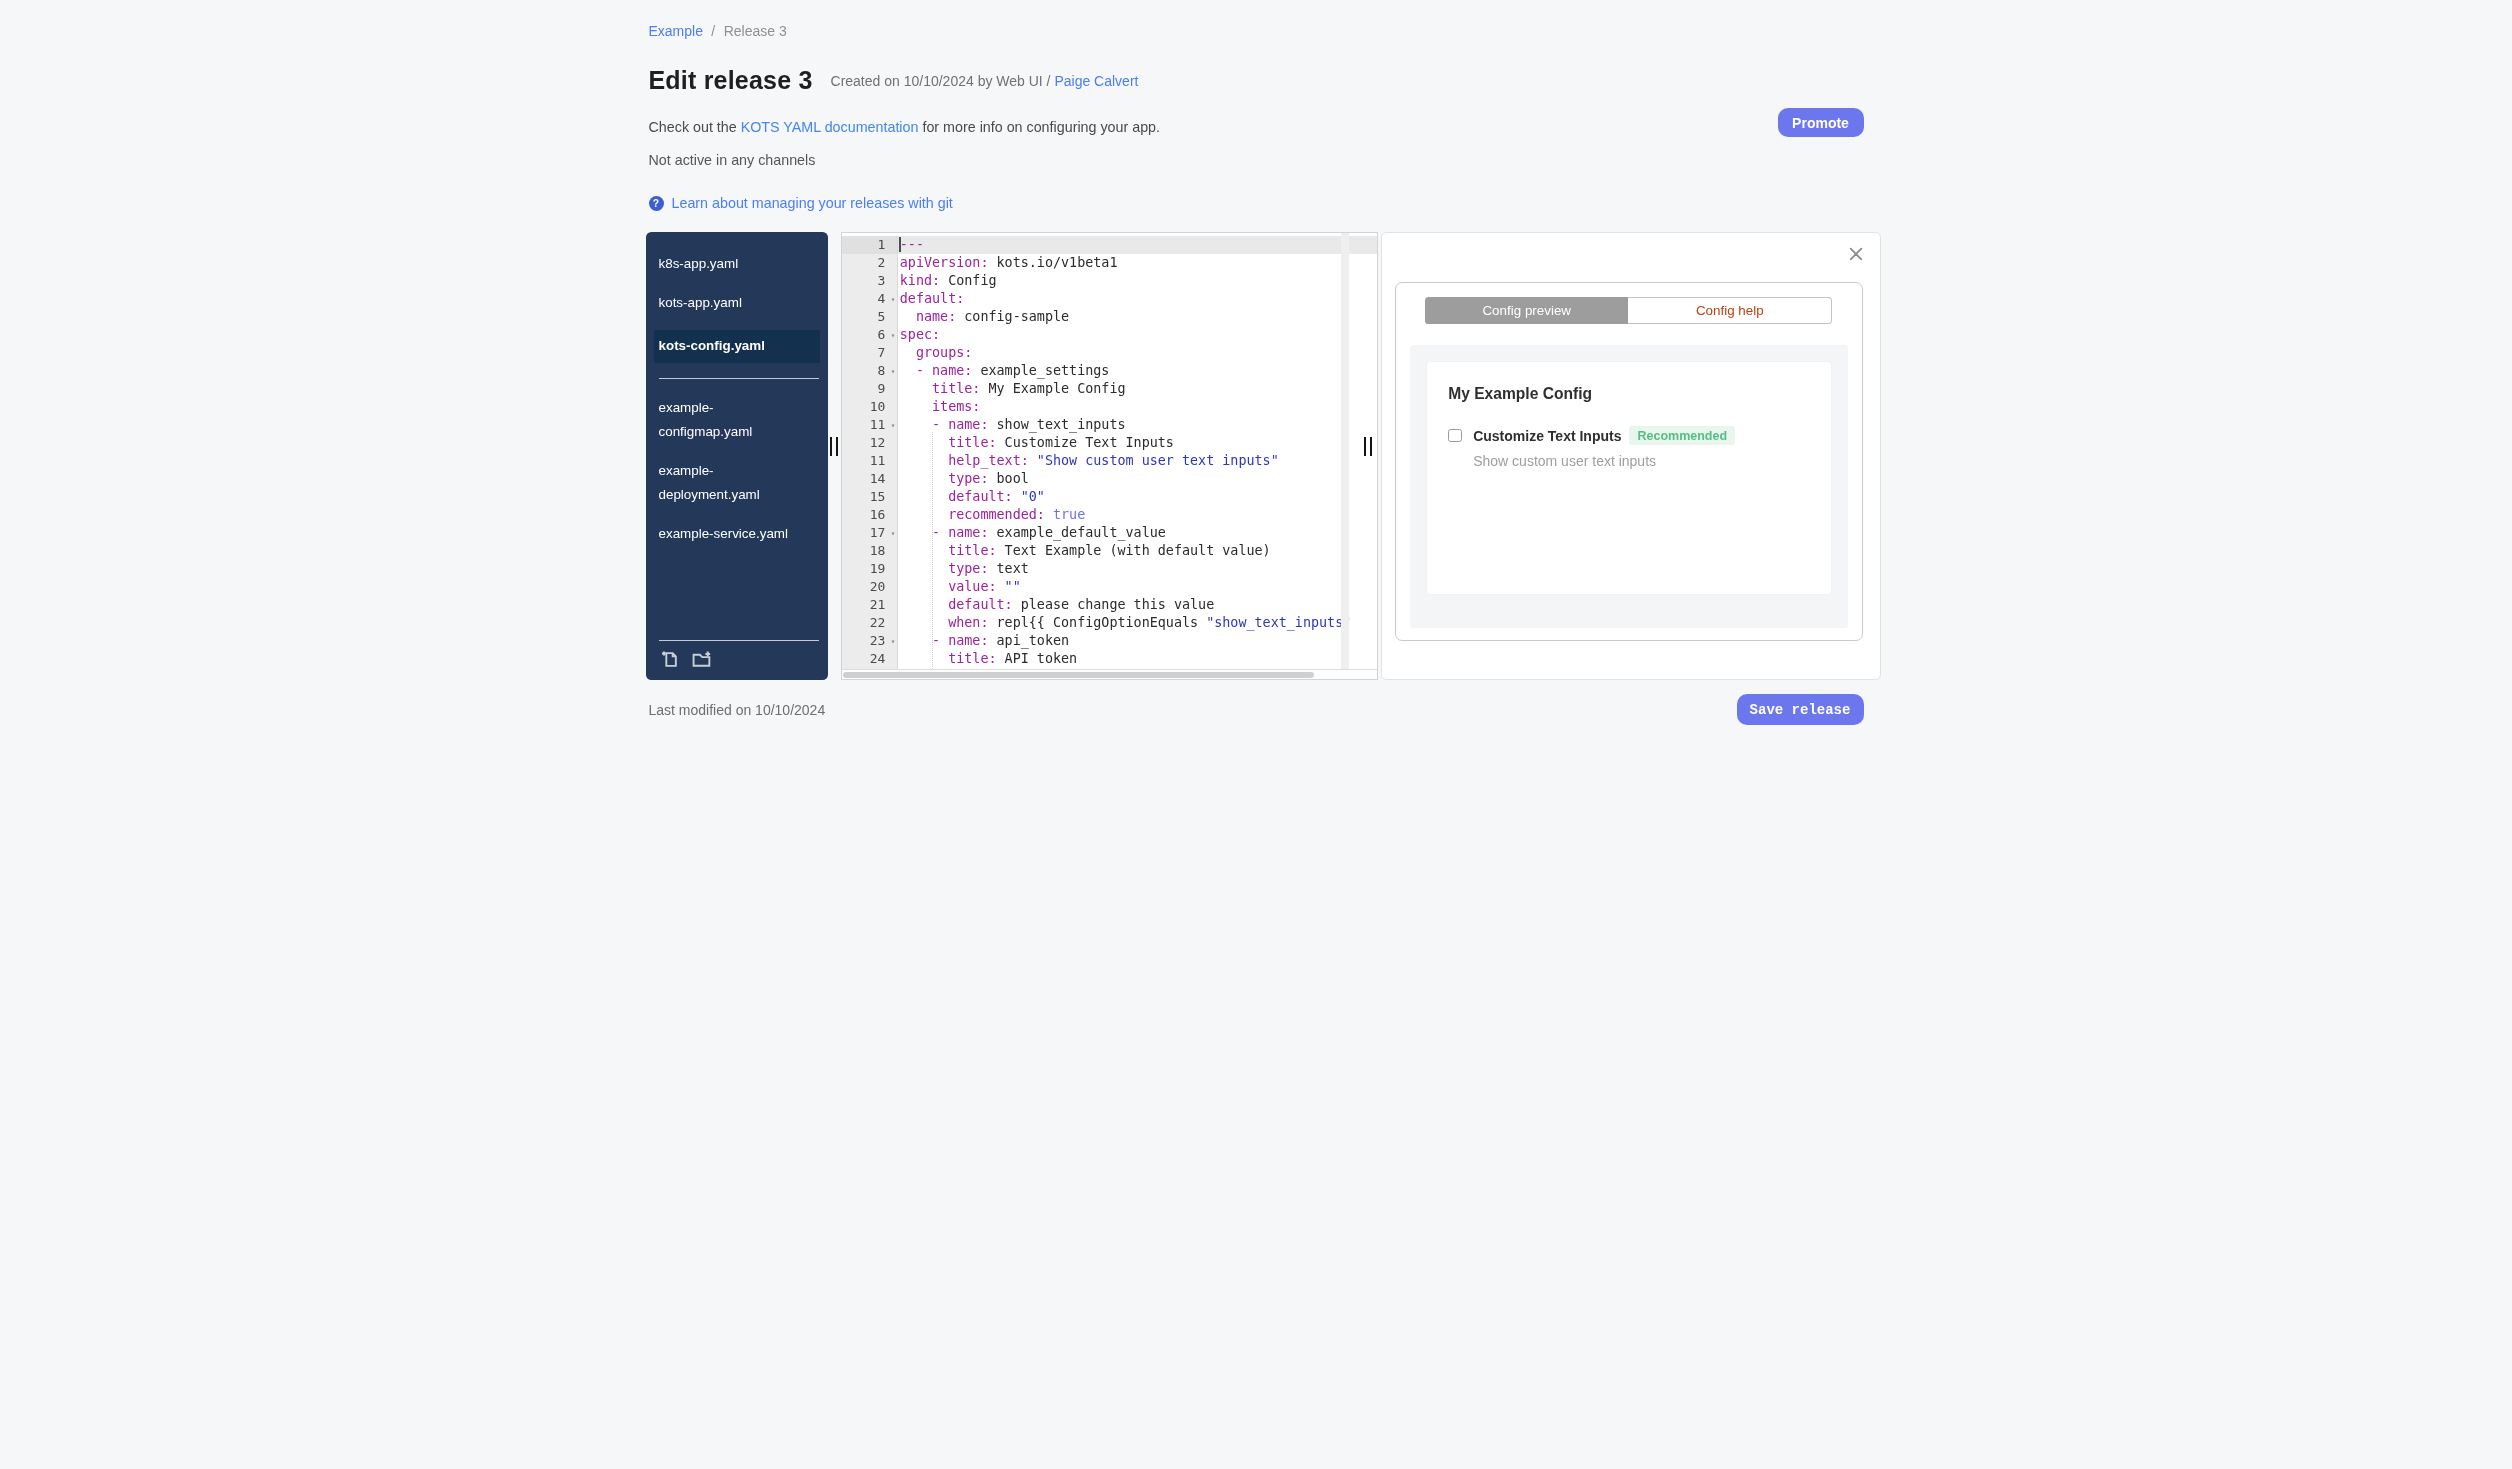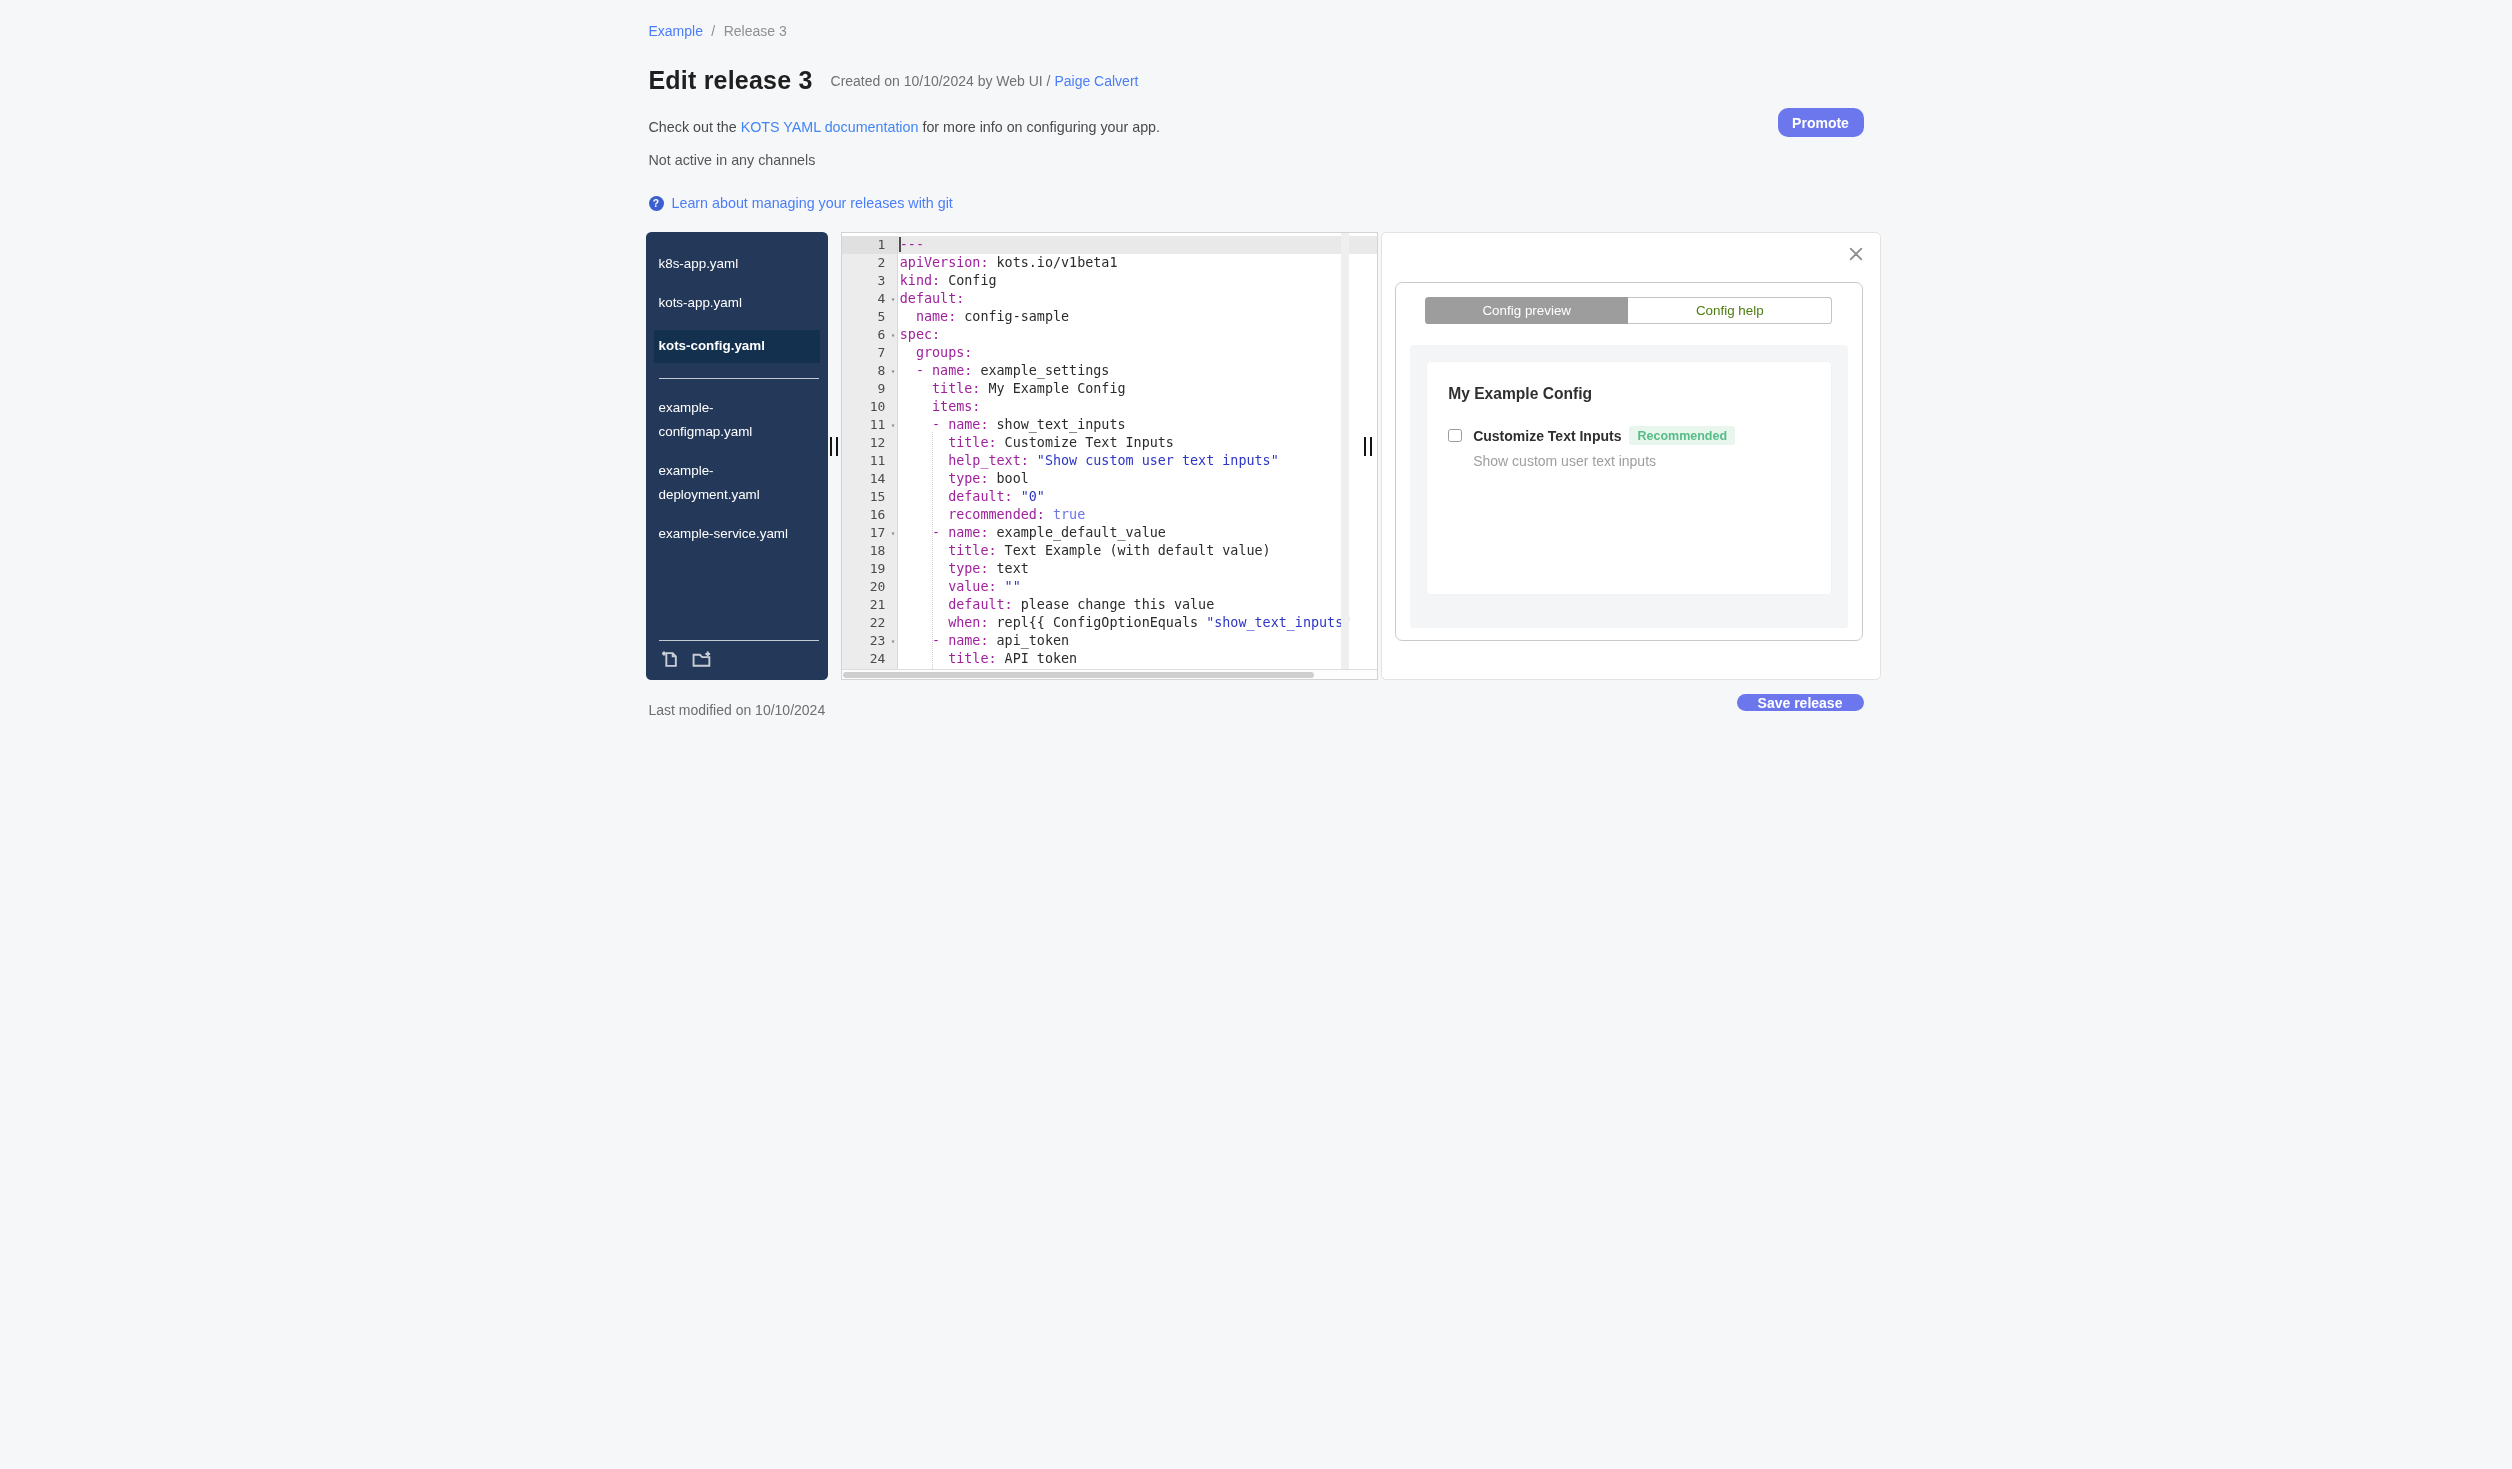--- a/index.html
+++ b/index.html
@@ -26,21 +26,21 @@
   .doc-line{position:absolute;left:20.5px;top:119px;font-size:14.3px;color:#4a4a4a;}
   .doc-line a{color:#4285f4;text-decoration:none;cursor:pointer;}
   .channel-status{position:absolute;left:20.5px;top:152px;font-size:14.3px;color:#565656;}
   .git-link{position:absolute;left:20.5px;top:195px;display:flex;align-items:center;gap:8px;font-size:14.3px;}
   .git-link .q{display:inline-flex;align-items:center;justify-content:center;width:15px;height:15px;border-radius:50%;
     background:var(--qicon);color:#fff;font-size:10.3px;font-weight:700;}
   .git-link a{color:var(--link);text-decoration:none;cursor:pointer;}
   .btn{display:inline-block;background:var(--accent);color:#fff;border:none;border-radius:10px;
     font-family:"Liberation Sans",sans-serif;font-weight:700;font-size:14px;cursor:pointer;}
   .promote-btn{position:absolute;top:108px;right:20.5px;width:86px;height:29px;}
-  .save-btn{position:absolute;top:694px;right:20.5px;width:127px;height:17px;}
+  .save-btn{position:absolute;top:694px;right:20.5px;width:127px;height:31px;font-family:Liberation Mono, monospace;}
 
   
   .main-row{position:absolute;left:18px;top:232px;width:1236px;height:448px;}
 
   
   .sidebar{position:absolute;left:0;top:0;width:182px;height:448px;background:var(--sidebar-bg);
     border-radius:5.3px;color:#fff;font-size:13.4px;}
   .file-list{padding-top:19.6px;}
   .file-item{padding:0 12.5px;margin-bottom:15px;line-height:1.8;cursor:pointer;}
   .file-item span{display:inline-block;max-width:134px;}
@@ -78,21 +78,21 @@
   .hscroll .thumb{position:absolute;left:0.9px;top:1.3px;height:6.2px;width:88%;background:#cfcfcf;border-radius:3.6px;}
 
   
   .preview-panel{position:absolute;left:735px;top:0;width:500px;height:448px;background:#fff;
     border:0.9px solid #e2e2e2;border-radius:5.3px;}
   .close-btn{position:absolute;top:11.6px;right:14.3px;width:19.6px;height:19.6px;background:none;border:none;cursor:pointer;line-height:0;}
   .preview-card{position:absolute;left:12.5px;right:17px;top:49px;bottom:38px;border:0.9px solid #c9c9c9;border-radius:7.1px;background:#fff;}
   .tabs{display:flex;width:407px;margin:14.3px auto 0 auto;height:27px;}
   .tab{flex:1;display:flex;align-items:center;justify-content:center;font-size:13.4px;cursor:pointer;}
   .tab.active{background:#9d9d9d;color:#fff;border-radius:3.6px 0 0 3.6px;}
-  .tab.inactive{background:#fff;color:#4d7c0f;border:0.9px solid #c4c4c4;border-left:none;border-radius:0 3.6px 3.6px 0;}
+  .tab.inactive{background:#fff;color:#c2410c;border:0.9px solid #c4c4c4;border-left:none;border-radius:0 3.6px 3.6px 0;}
   .inset{position:absolute;left:14.3px;right:14.3px;top:62px;bottom:12.5px;background:#f4f5f7;border-radius:3.6px;}
   .content-card{position:absolute;left:17px;right:17px;top:17px;height:232px;background:#fff;border-radius:3.6px;
     box-shadow:0 0 1.8px rgba(0,0,0,.05);padding:23px 21.4px;}
   .content-card h2{font-size:15.6px;color:#2f2f2f;font-weight:700;}
   .cfg-row{display:flex;align-items:center;margin-top:23px;}
   .checkbox{width:13.4px;height:13.4px;border:1.8px solid #9b9b9b;border-radius:2.7px;background:#fff;cursor:pointer;flex:0 0 auto;}
   .cfg-label{font-size:14px;font-weight:700;color:#2f2f2f;margin-left:11.6px;cursor:pointer;}
   .badge{margin-left:8px;background:var(--badge-bg);color:var(--badge-text);font-size:12.5px;font-weight:700;
     padding:2.7px 8px;border-radius:2.7px;}
   .cfg-help{margin-left:25px;margin-top:8px;font-size:14px;color:#9e9e9e;}

